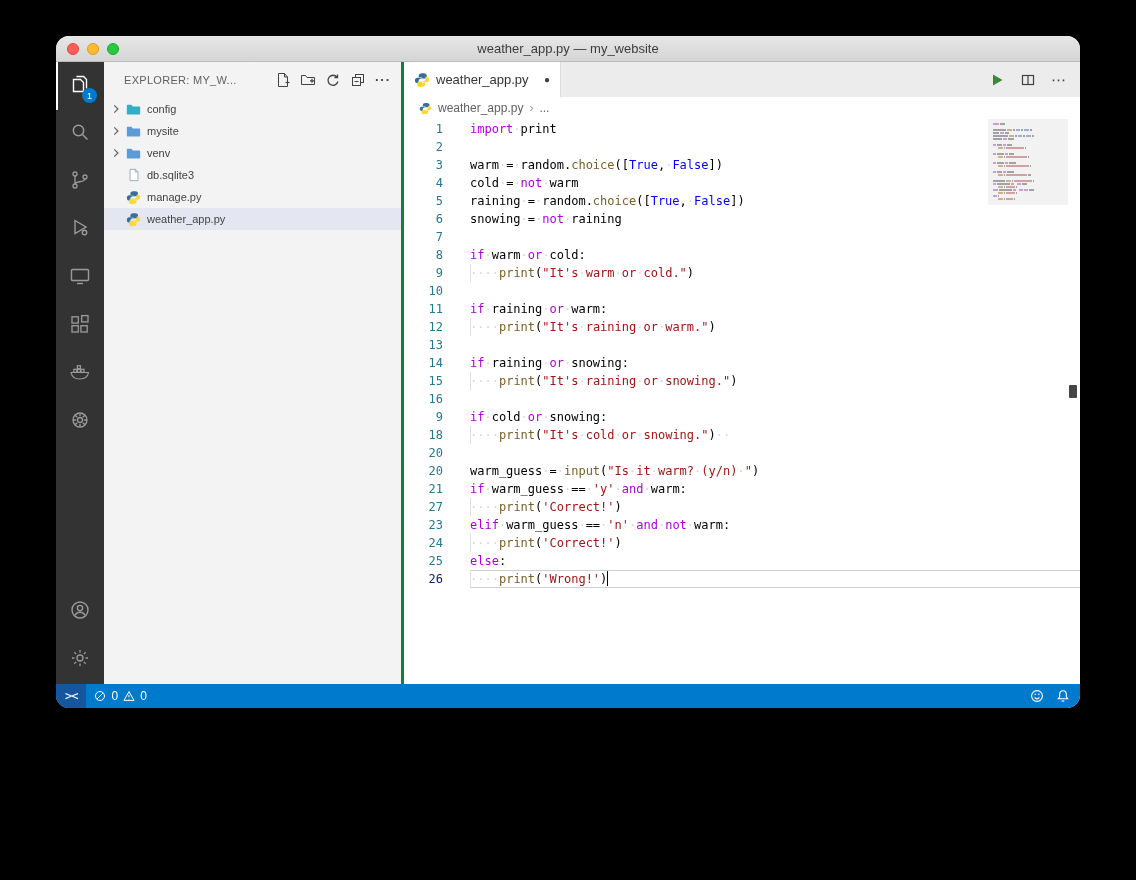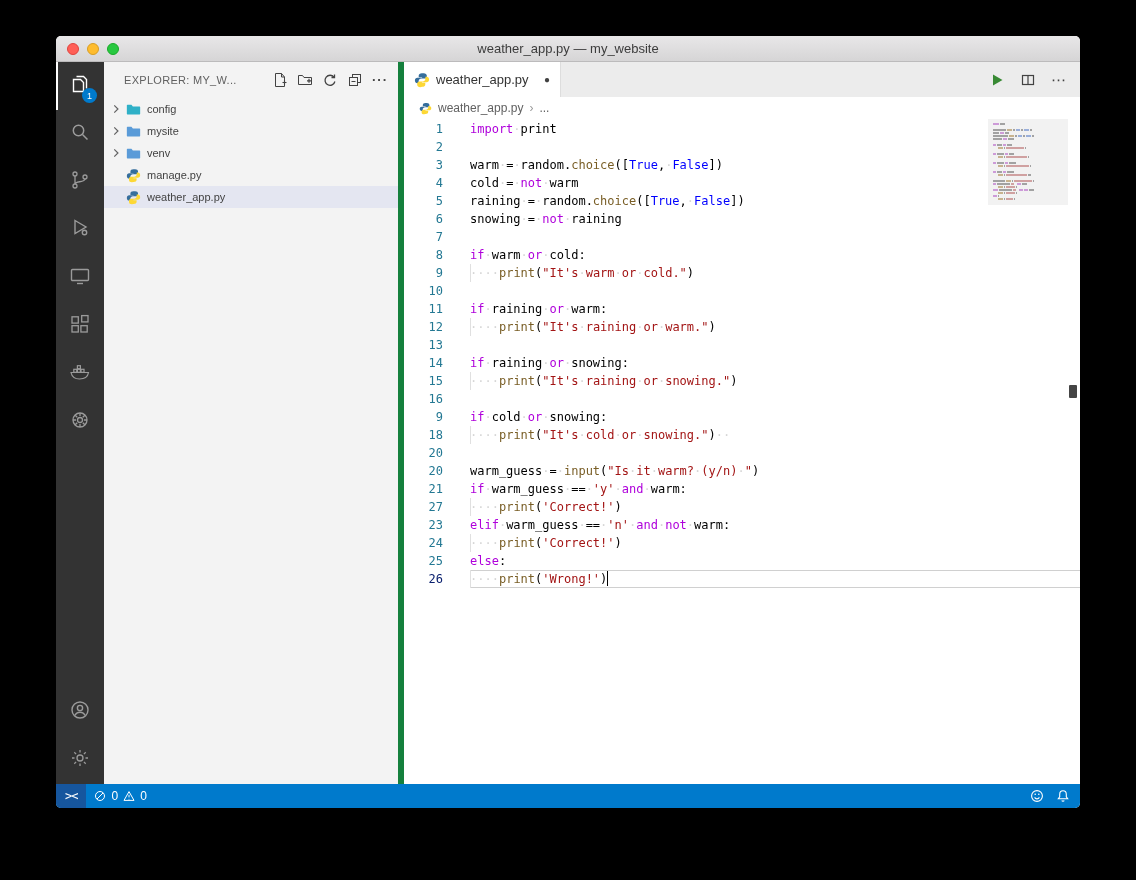--- a/index.html
+++ b/index.html
@@ -1,33 +1,33 @@
 <!DOCTYPE html>
 <html style="--accent: #007acc; --kw: #af00db; --fn: #795e26; --str: #a31515; --const: #0000ff; --text: #000000; --linenum: #237893; --linenum-active: #0b216f; --ws: #d6d6d6; --activity-bg: #333333; --sidebar-bg: #f3f3f3; --selected-row: #e4e6f1; --remote-bg: #16569e;"><head>
 <meta charset="utf-8">
 <style>
 *{box-sizing:border-box}
 html,body{margin:0;padding:0;background:#000}
 .screen{position:relative;width:1136px;height:880px;background:#000;font-family:"Liberation Sans",sans-serif;overflow:hidden}
-.window{position:absolute;left:56px;top:36px;width:1024px;height:772px;background:#fff;border-radius:5px;overflow:hidden;display:flex;flex-direction:column;box-shadow:0 22px 60px rgba(0,0,0,.6),0 0 0 1px rgba(0,0,0,.35)}
+.window{position:absolute;left:56px;top:36px;width:1024px;height:672px;background:#fff;border-radius:13px;overflow:hidden;display:flex;flex-direction:column;box-shadow:0 22px 60px rgba(0,0,0,.6),0 0 0 1px rgba(0,0,0,.35)}
 .titlebar{flex:0 0 26px;background:linear-gradient(#e8e7e8,#d6d5d6);border-bottom:1px solid #bcbbbc;position:relative;display:flex;align-items:center;justify-content:center}
 .traffic{position:absolute;left:11px;top:0;bottom:0;display:flex;align-items:center;gap:8px}
 .tl{width:12px;height:12px;border-radius:50%}
 .tl.red{background:#ff5f57;border:1px solid #e0443e}
 .tl.yellow{background:#febc2e;border:1px solid #d89e24}
 .tl.green{background:#28c840;border:1px solid #1aab29}
 .title{font-size:13px;color:#3c3c3c}
 .main{flex:1;display:flex;min-height:0}
 .activitybar{flex:0 0 48px;background:#333;display:flex;flex-direction:column;justify-content:space-between}
 .ab-group{display:flex;flex-direction:column}
 .ab-item{position:relative;height:48px;display:flex;align-items:center;justify-content:center;color:#9b9b9b;cursor:pointer}
 .ab-item.active{color:#fff}
 .ab-item.active::before{content:"";position:absolute;left:0;top:0;bottom:0;width:2px;background:#fff}
 .badge{position:absolute;right:7px;bottom:7px;min-width:15px;height:15px;border-radius:8px;background:#007acc;color:#fff;font-size:9px;display:flex;align-items:center;justify-content:center;padding:0 2px}
-.sidebar{flex:0 0 300px;background:#f3f3f3;border-right:6px solid #15803d;display:flex;flex-direction:column}
+.sidebar{flex:0 0 300px;background:#f3f3f3;border-right:3px solid #15803d;display:flex;flex-direction:column}
 .sidebar-header{flex:0 0 35px;display:flex;align-items:center;padding:0 10px 0 20px;font-size:11px;color:#616161;letter-spacing:.3px}
 .sh-actions{margin-left:auto;display:flex;align-items:center;gap:9px;color:#424242}
 .sh-btn{display:flex;align-items:center;cursor:pointer}
 .sh-btn.more{font-weight:bold;font-size:13px;letter-spacing:1px;line-height:10px}
 .tree{flex:1;overflow:hidden;padding-top:1px}
 .tree-row{height:22px;display:flex;align-items:center;padding-left:4px;font-size:11px;color:#424242;cursor:pointer}
 .tree-row.selected{background:#e4e6f1}
 .chev{width:16px;height:16px;display:flex;align-items:center;justify-content:center;flex:0 0 16px}
 .ficon{width:17px;height:16px;display:flex;align-items:center;justify-content:center;margin:0 5px 0 1px;flex:0 0 17px}
 .editor{flex:1;display:flex;flex-direction:column;min-width:0;background:#fff}
@@ -260,20 +260,30 @@
               <span class="ficon">
                 <svg viewBox="0 0 16 16" width="15" height="15">
                   <path fill="#5a9bd8" d="M1.5 2.8h4.3l1.5 1.9h7.2c.3 0 .6.3.6.6v7.3c0 .3-.3.6-.6.6H1.5c-.3 0-.6-.3-.6-.6V3.4c0-.3.3-.6.6-.6z"></path>
                 </svg>
               </span>
               <span>venv</span>
             </div>
             <div class="tree-row">
               <span class="chev"></span>
               <span class="ficon">
+                <svg viewBox="0 0 16 16" width="14" height="14">
+                  <path fill="#fff" stroke="#90a4ae" d="M3.5 1.5h6l3 3v10h-9z"></path>
+                  <path fill="none" stroke="#90a4ae" d="M9.5 1.5v3h3"></path>
+                </svg>
+              </span>
+              <span>db.sqlite3</span>
+            </div>
+            <div class="tree-row">
+              <span class="chev"></span>
+              <span class="ficon">
                 <svg viewBox="0 0 16 16" width="15" height="15">
                   <path fill="#366e9c" d="M7.9 1.2c-2 0-3.2.9-3.2 2.4v1.6h3.4v.5H3.4C1.9 5.7.9 6.8.9 8.4c0 1.6 1 2.8 2.5 2.8h1.2V9.3c0-1.5 1.3-2.7 2.8-2.7h3.2c1.2 0 2.2-1 2.2-2.2V3.6c0-1.5-1.3-2.4-3-2.4z"></path>
                   <path fill="#fdd835" d="M8.1 14.8c2 0 3.2-.9 3.2-2.4v-1.6H7.9v-.5h4.7c1.5 0 2.5-1.1 2.5-2.7 0-1.6-1-2.8-2.5-2.8h-1.2v1.9c0 1.5-1.3 2.7-2.8 2.7H5.4c-1.2 0-2.2 1-2.2 2.2v1.2c0 1.5 1.3 2.4 3 2.4z"></path>
                 </svg>
               </span>
               <span>manage.py</span>
             </div>
             <div class="tree-row selected">
               <span class="chev"></span>
               <span class="ficon">

